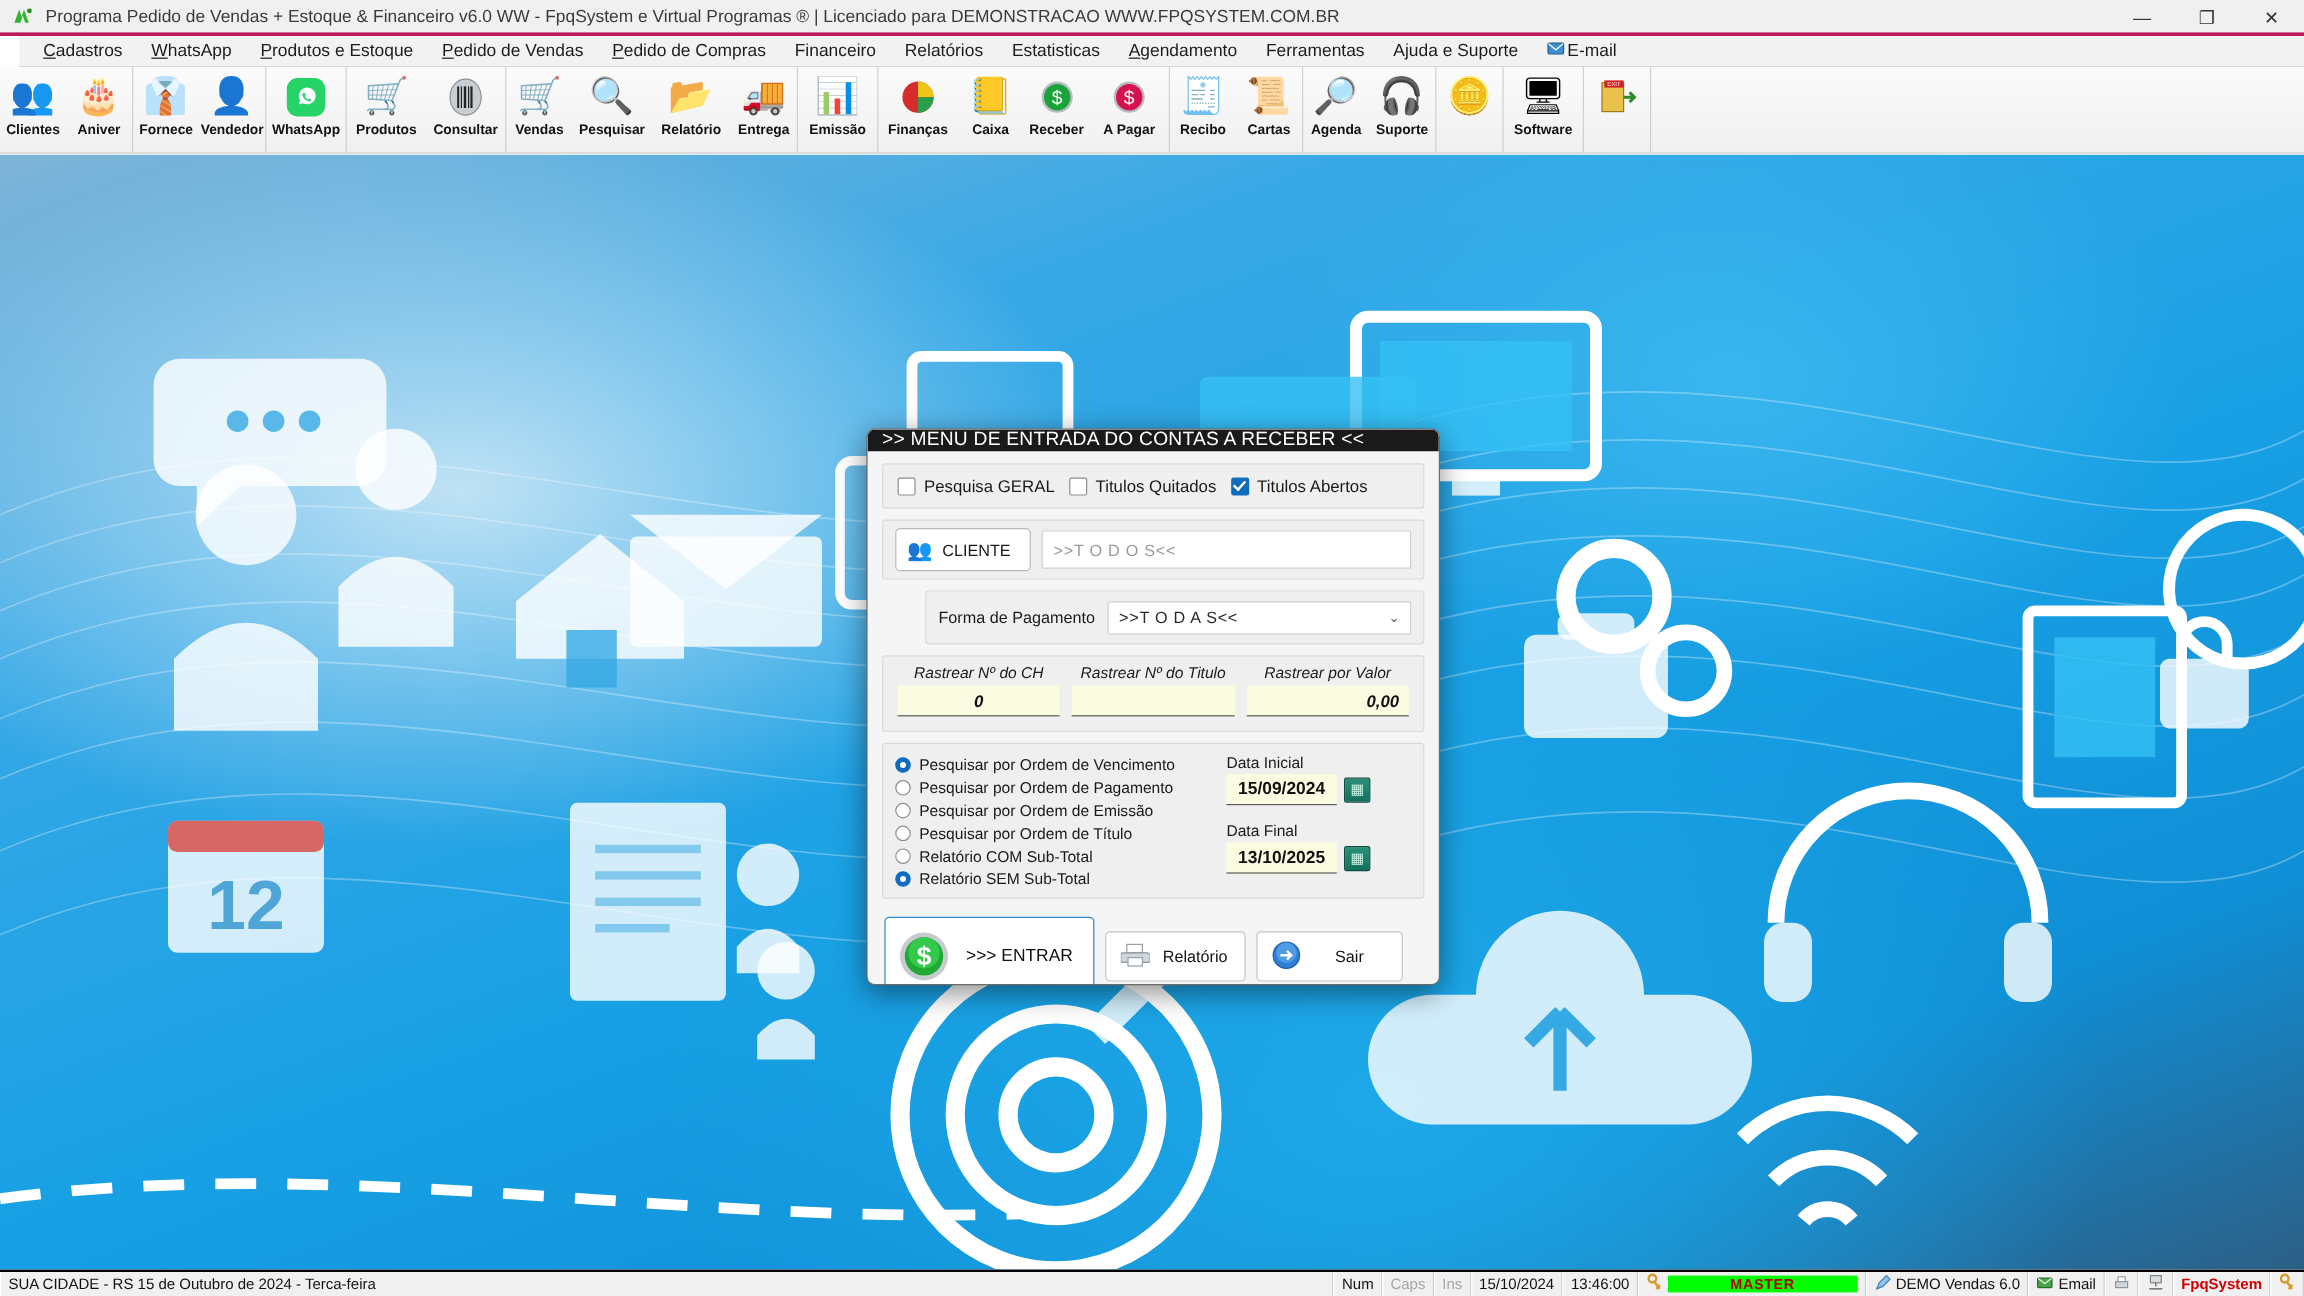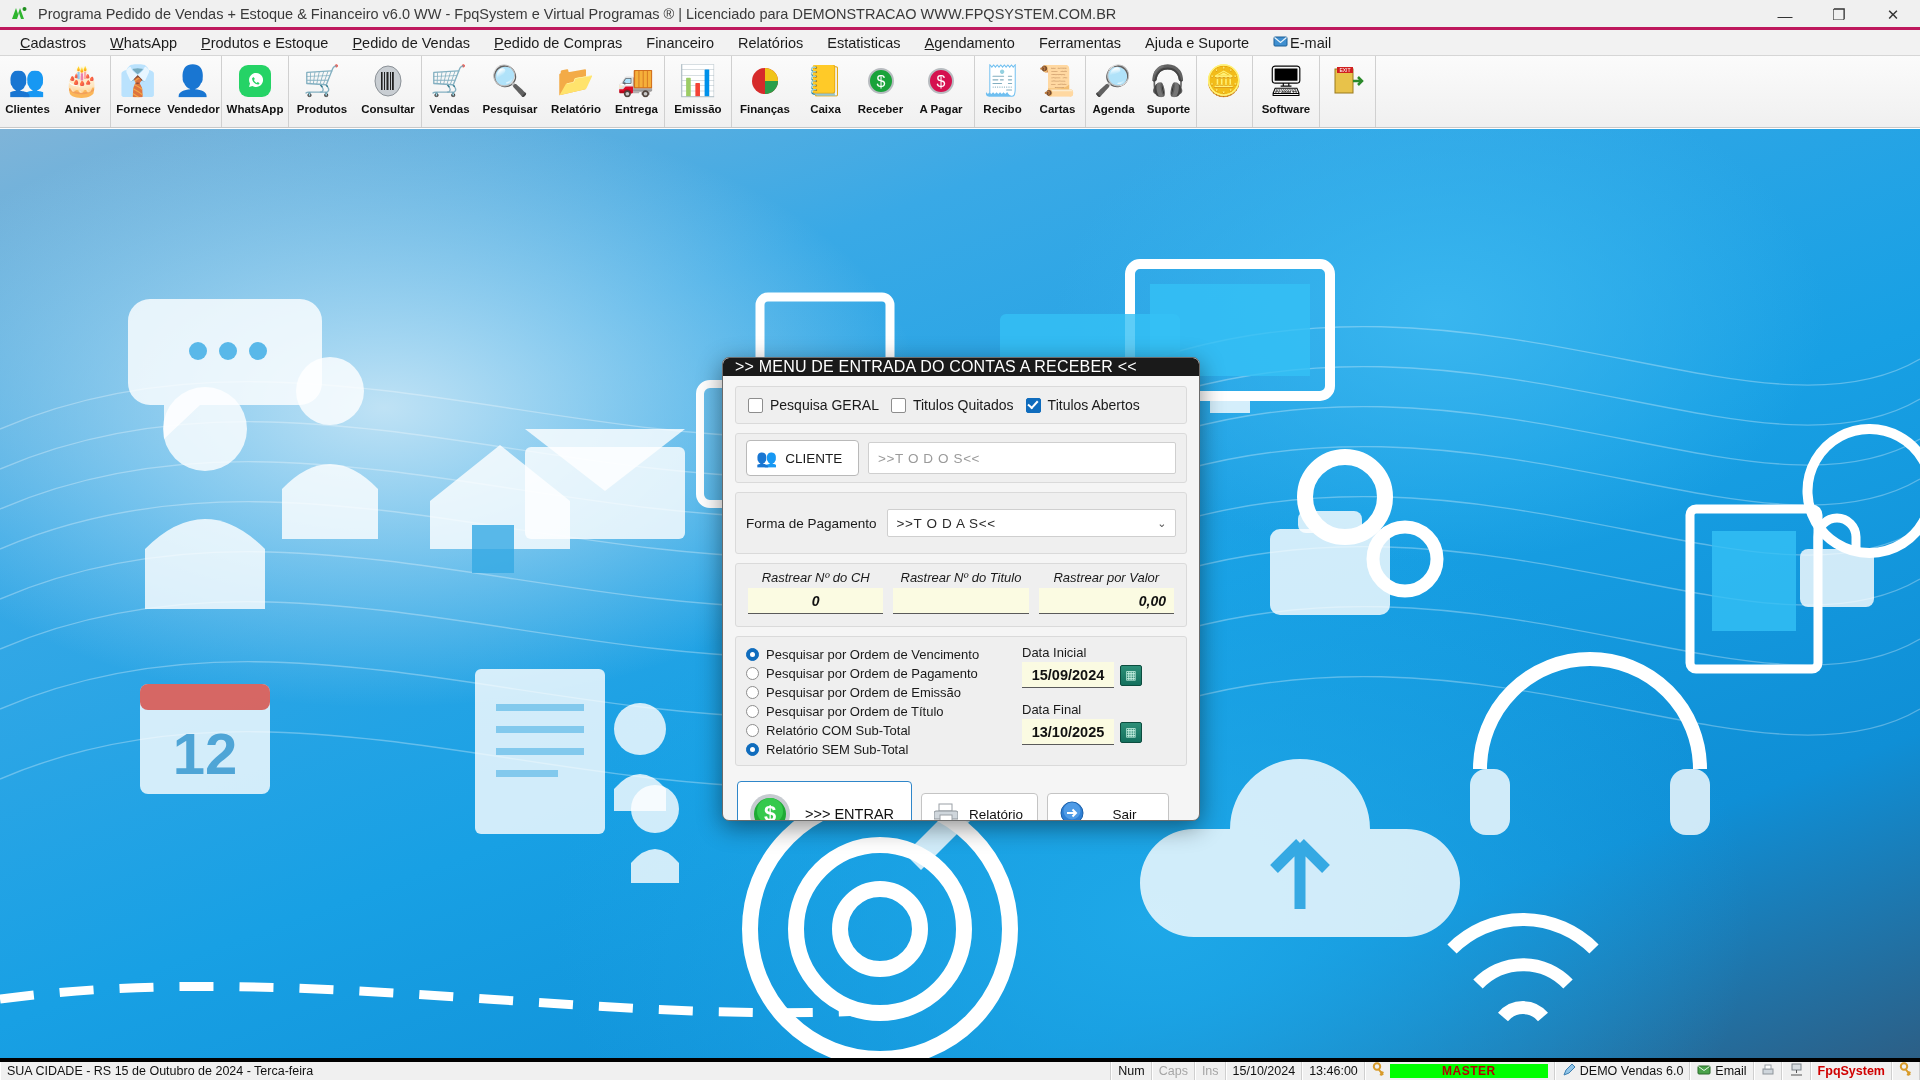--- a/index.html
+++ b/index.html
@@ -24,20 +24,21 @@
   .win-btn { width: 54px; height: 30px; display: flex; align-items: center; justify-content: center; color: #333; font-size: 15px; }
 
   
   .menubar {
     height: 26px;
     background: #f2f2f2;
     border-bottom: 1px solid #d6d6d6;
     display: flex; align-items: center;
     padding-left: 8px;
     gap: 0px;
+    margin-left: 16px;
   }
   .menu-item {
     font-size: 14.5px; color: #1c1c1c;
     padding: 3px 12px;
     white-space: nowrap;
   }
   .menu-item u { text-decoration: underline; }
   .menu-item.with-icon { display: flex; align-items: center; gap: 2px; }
 
   
@@ -126,21 +127,21 @@
     font-size: 13.5px; color: #1a1a1a;
   }
   .cli-input {
     flex: 1; height: 32px; background: #fff;
     border: 1px solid #cfcfcf; border-radius: 2px;
     display: flex; align-items: center; padding-left: 9px;
     font-size: 13.5px; color: #9a9a9a; letter-spacing: .6px;
   }
 
   
-  .pay-row { display: flex; align-items: center; height: 62px; padding: 0 10px; gap: 10px; }
+  .pay-row { display: flex; align-items: center; height: 45px; padding: 0 10px; gap: 10px; margin-left: 36px; }
   .pay-lbl { font-size: 13.5px; color: #1a1a1a; white-space: nowrap; }
   .pay-select {
     flex: 1; height: 28px; background: #fff;
     border: 1px solid #cfcfcf; border-radius: 2px;
     display: flex; align-items: center; justify-content: space-between;
     padding: 0 8px 0 9px;
     font-size: 13.5px; color: #2a2a2a; letter-spacing: .6px;
   }
   .caret { color: #555; font-size: 11px; }
 
@@ -205,21 +206,21 @@
     border: 1px solid #c4c4c4; border-radius: 4px;
     display: flex; align-items: center; gap: 9px; padding-left: 12px;
     font-size: 13.5px; color: #111;
   }
   .btn-plain.sair { width: 122px; justify-content: flex-start; }
   .btn-plain .lbl2 { flex: 1; text-align: center; padding-right: 12px; }
 
   
   .statusbar {
     position: absolute; left: 0; bottom: 0; right: 0; height: 22px;
-    background: #f0f0f0; border-top: 4px solid #000000;
+    background: #f0f0f0; border-top: 2px solid #000000;
     display: flex; align-items: stretch; font-size: 12.5px; color: #111;
   }
   .sb-cell {
     display: flex; align-items: center; padding: 0 6px;
     border-right: 1px solid #cfcfcf; border-left: 1px solid #fff;
     white-space: nowrap; gap: 4px;
   }
   .sb-cell.grow { flex: 1; }
   .sb-cell.dim { color: #a6a6a6; }
   .sb-master {

